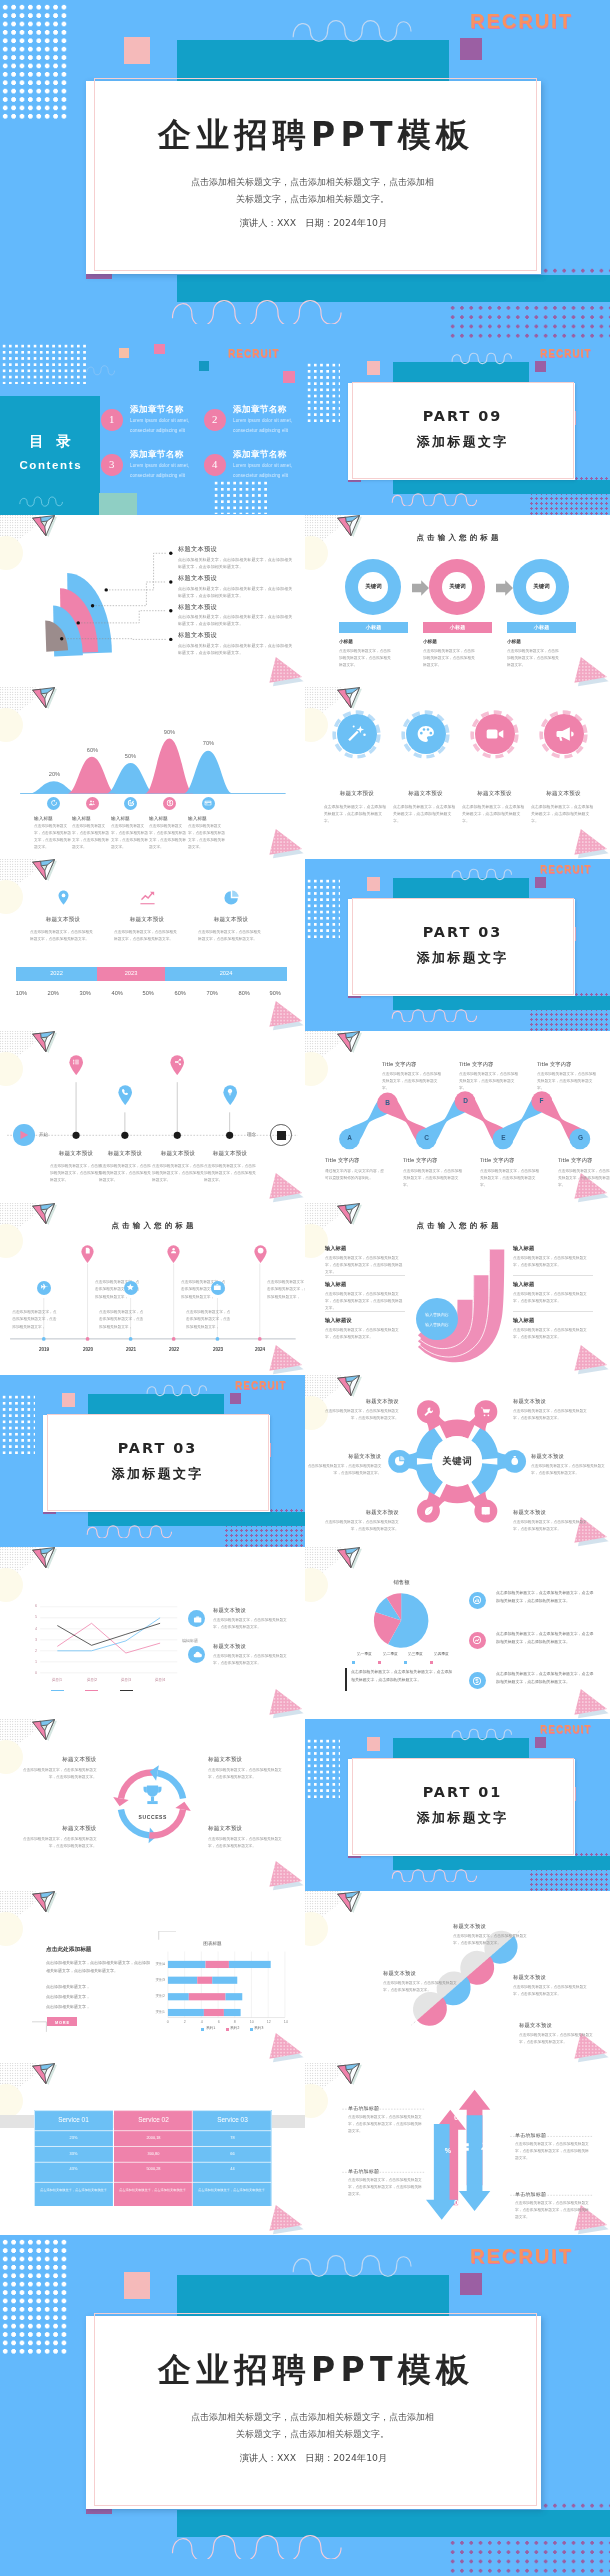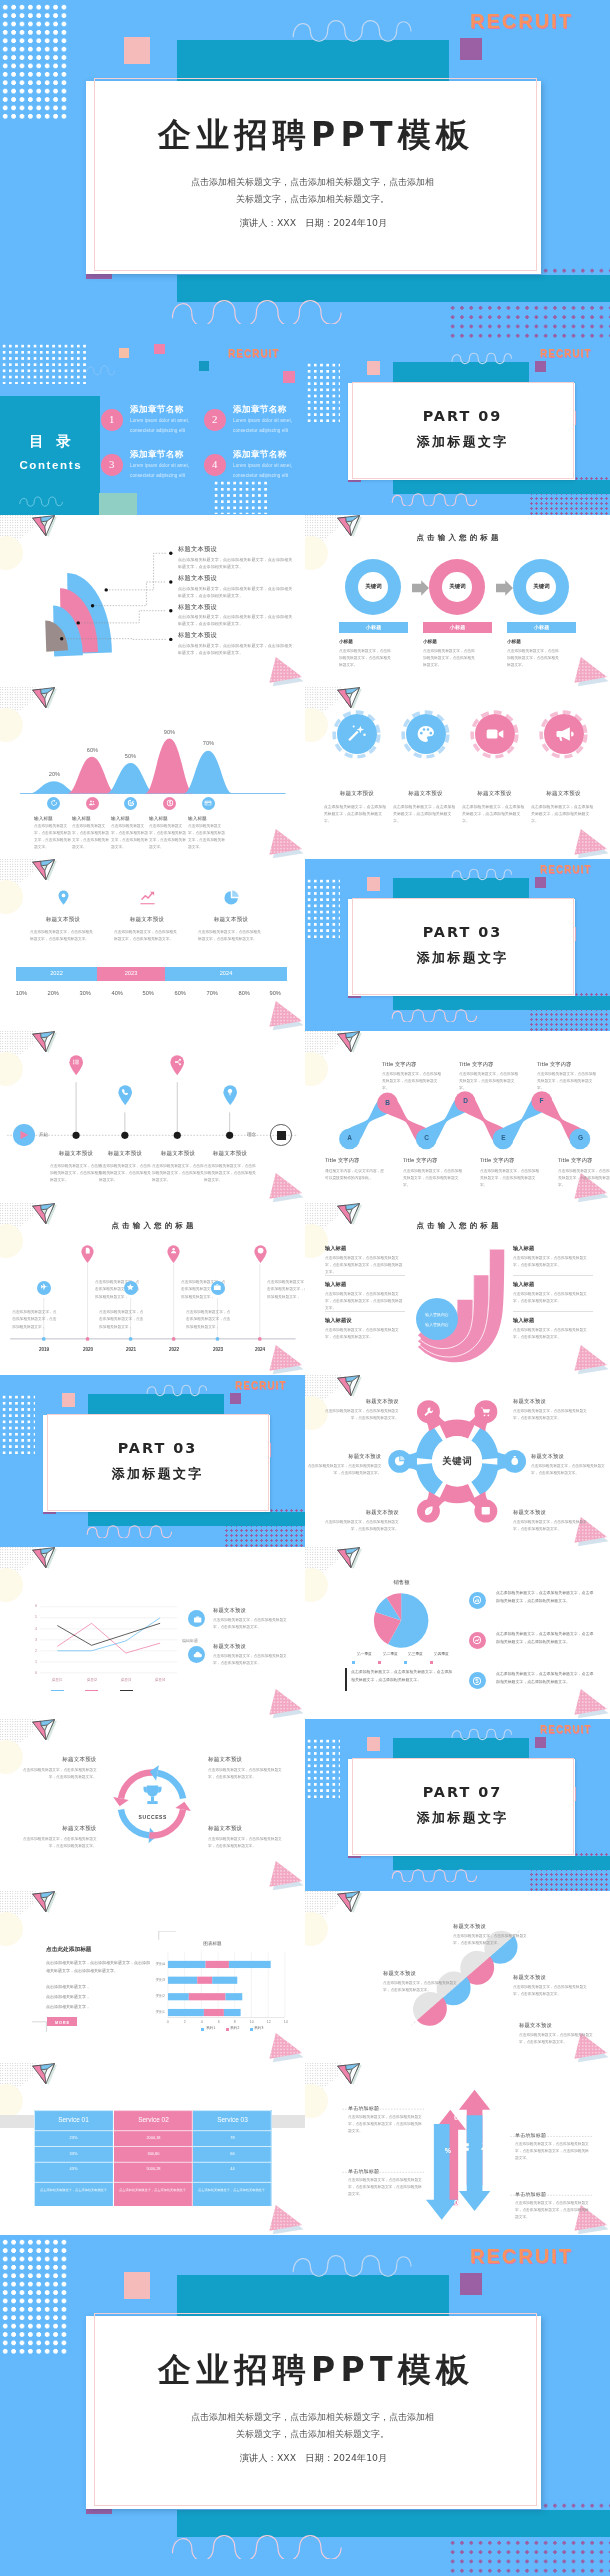--- a/index.html
+++ b/index.html
@@ -1129,21 +1129,21 @@
   <div class="a" style="left:43px;top:126px;width:13px;height:13px;background:#9b5fa3;"></div>
   <svg class="a" style="left:146px;top:5.7px;width:67px;height:16px;" viewBox="0 0 185 44">
     <path d="M3 35 C3 11,27 11,27 27 C27 45,51 45,51 25 C51 7,75 7,75 27 C75 45,99 45,99 25 C99 7,123 7,123 27 C123 45,147 45,147 25 C147 9,167 9,167 27" fill="none" stroke="#bfd7f2" stroke-width="3"></path>
   </svg>
   <svg class="a" style="left:86px;top:146px;width:90px;height:16.5px;" viewBox="0 0 250 46">
     <path d="M3 38 C3 12,30 12,30 32 C30 54,60 54,60 30 C60 8,90 8,90 30 C90 54,120 54,120 30 C120 8,150 8,150 30 C150 54,180 54,180 30 C180 8,210 8,210 30 C210 52,238 52,238 30" fill="none" stroke="#f4ccdb" stroke-width="3"></path>
   </svg>
   <div class="recruit" style="left:235px;top:5px;font-size:10px;"><i>RECRUIT</i><span>RECRUIT</span></div>
   <div class="a" style="left:43px;top:40px;width:227px;height:97px;background:#fff;box-shadow:1.4px 1.4px 2.9px rgba(38,76,124,.30);"></div>
   <div class="a" style="left:47px;top:39px;width:222px;height:97px;border:0.7px solid #f6cfcf;box-sizing:border-box;z-index:4;"></div>
-  <div class="a cn" style="left:43px;top:66px;width:227px;text-align:center;font-size:14.4px;font-weight:bold;color:#262626;letter-spacing:.14em;text-indent:.14em;z-index:5;line-height:1;">PART 07</div>
+  <div class="a cn" style="left:43px;top:66px;width:227px;text-align:center;font-size:14.4px;font-weight:bold;color:#262626;letter-spacing:.14em;text-indent:.14em;z-index:5;line-height:1;">PART 01</div>
   <div class="a cn" style="left:43px;top:92px;width:227px;text-align:center;font-size:13px;font-weight:bold;color:#262626;letter-spacing:.18em;text-indent:.18em;z-index:5;line-height:1;">添加标题文字</div>
 </div>
 
 </div>
 <div class="row">
 <div class="slide half">
   <div class="a dots-g" style="left:-1.4px;top:-0.7px;width:37px;height:30px;clip-path:polygon(0 0,100% 0,100% 40%,40% 100%,0 100%);"></div>
   <div class="a" style="left:-11.5px;top:21px;width:34px;height:34px;border-radius:50%;background:#fdfaea;"></div>
   <svg class="a" style="left:32px;top:0px;width:26px;height:23px;overflow:visible;" viewBox="-7 -7 102 90">
     <g transform="rotate(-7 43 37)">

